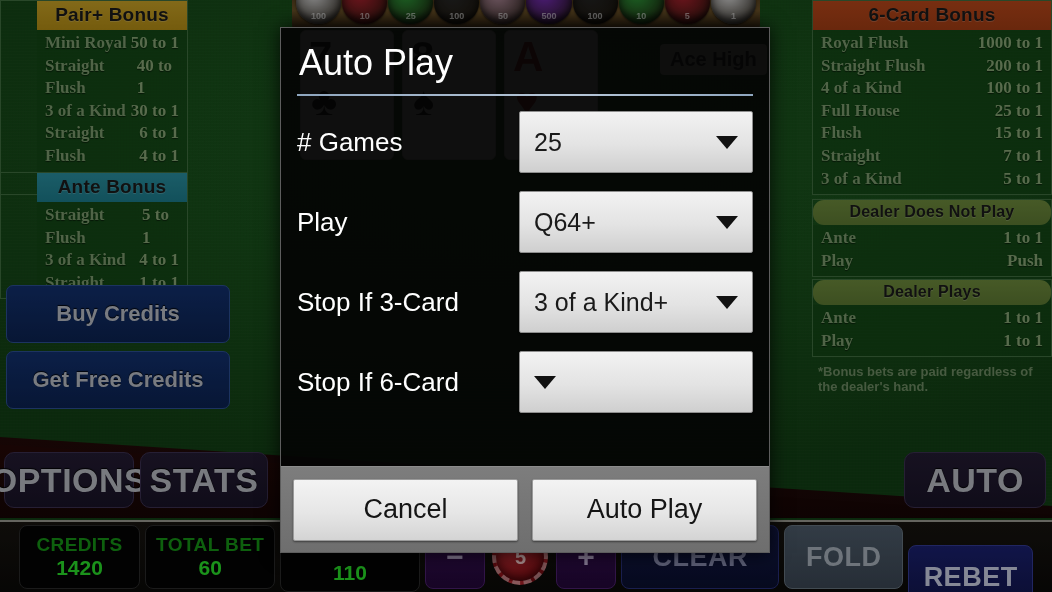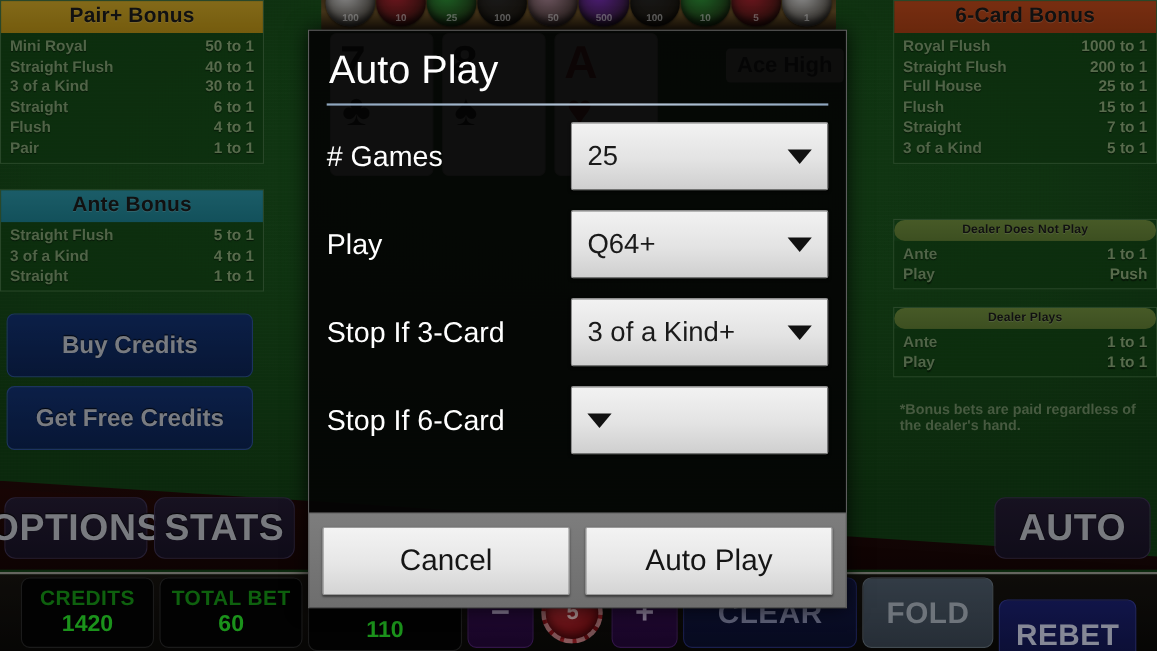--- a/index.html
+++ b/index.html
@@ -28,32 +28,32 @@
              background:linear-gradient(180deg,#3a2a16,#6b5228 60%,#2a1e0f);
              border-radius:3px;display:flex;align-items:flex-end;gap:1px;padding:0 4px 4px 4px;
              box-sizing:border-box;overflow:hidden;}
   .chip{flex:1;height:42px;border-radius:50%;position:relative;
         box-shadow:inset 0 -4px 6px rgba(0,0,0,.55),0 1px 2px rgba(0,0,0,.6);}
   .chip span{position:absolute;left:0;right:0;bottom:3px;text-align:center;
              font-size:9px;font-weight:bold;color:rgba(255,255,255,.55);}
 
   
   .panel{position:absolute;border:1px solid #3f6e3f;box-sizing:border-box;}
-  .pt-left{left:0;top:0;width:240px;}
+  .pt-left{left:0;top:0;width:188px;padding-left:36px;}
   .pt-right{right:0;top:0;width:240px;}
   .pt-head{text-align:center;font-weight:bold;font-size:19px;color:#1b1b1b;
            padding:3px 0 4px;letter-spacing:.2px;text-shadow:0 1px 0 rgba(255,255,255,.18);}
   .pt-head.gold{background:linear-gradient(180deg,#c9a227,#b38d15);}
   .pt-head.teal{background:linear-gradient(180deg,#2a8fa0,#1d7c8c);}
   .pt-head.orange{background:linear-gradient(180deg,#b8471b,#a23d14);}
-  .pt-head.olive{background:linear-gradient(180deg,#6d8a3c,#5e7a33);font-size:11px;border-radius:11px;}
+  .pt-head.olive{background:linear-gradient(180deg,#6d8a3c,#5e7a33);font-size:16px;border-radius:11px;}
   .pt-body{background:rgba(18,70,20,.55);padding:2px 8px 4px;}
   .pt-row{display:flex;justify-content:space-between;align-items:flex-end;
-          font-size:14px;font-weight:bold;color:#7c9a6e;line-height:1.33;
-          text-shadow:0 1px 1px rgba(0,0,0,.5);}
+          font-size:17px;font-weight:bold;color:#7c9a6e;line-height:1.33;
+          text-shadow:0 1px 1px rgba(0,0,0,.5);font-family:Liberation Serif, serif;}
   .pt-row .v{color:#87a576;}
   .pt-note{font-size:13px;font-weight:bold;color:#6d8a63;line-height:1.18;padding:4px 6px 0;}
 
   
   .side-btns{position:absolute;left:6px;top:285px;width:224px;}
   .bluebtn{height:56px;margin-bottom:8px;border-radius:7px;
            background:linear-gradient(180deg,#12306e,#0c2352);
            border:1px solid #2c4f94;display:flex;align-items:center;justify-content:center;
            color:#b9bec7;font-size:22px;font-weight:bold;
            text-shadow:0 -1px 1px rgba(0,0,0,.85);}
@@ -254,20 +254,24 @@
     <div class="pt-body" id="sc-rows">
         <div class="pt-row">
           <span class="n">Royal Flush</span>
           <span class="v">1000 to 1</span>
         </div>
         <div class="pt-row">
           <span class="n">Straight Flush</span>
           <span class="v">200 to 1</span>
         </div>
         <div class="pt-row">
+          <span class="n">4 of a Kind</span>
+          <span class="v">100 to 1</span>
+        </div>
+        <div class="pt-row">
           <span class="n">Full House</span>
           <span class="v">25 to 1</span>
         </div>
         <div class="pt-row">
           <span class="n">Flush</span>
           <span class="v">15 to 1</span>
         </div>
         <div class="pt-row">
           <span class="n">Straight</span>
           <span class="v">7 to 1</span>

